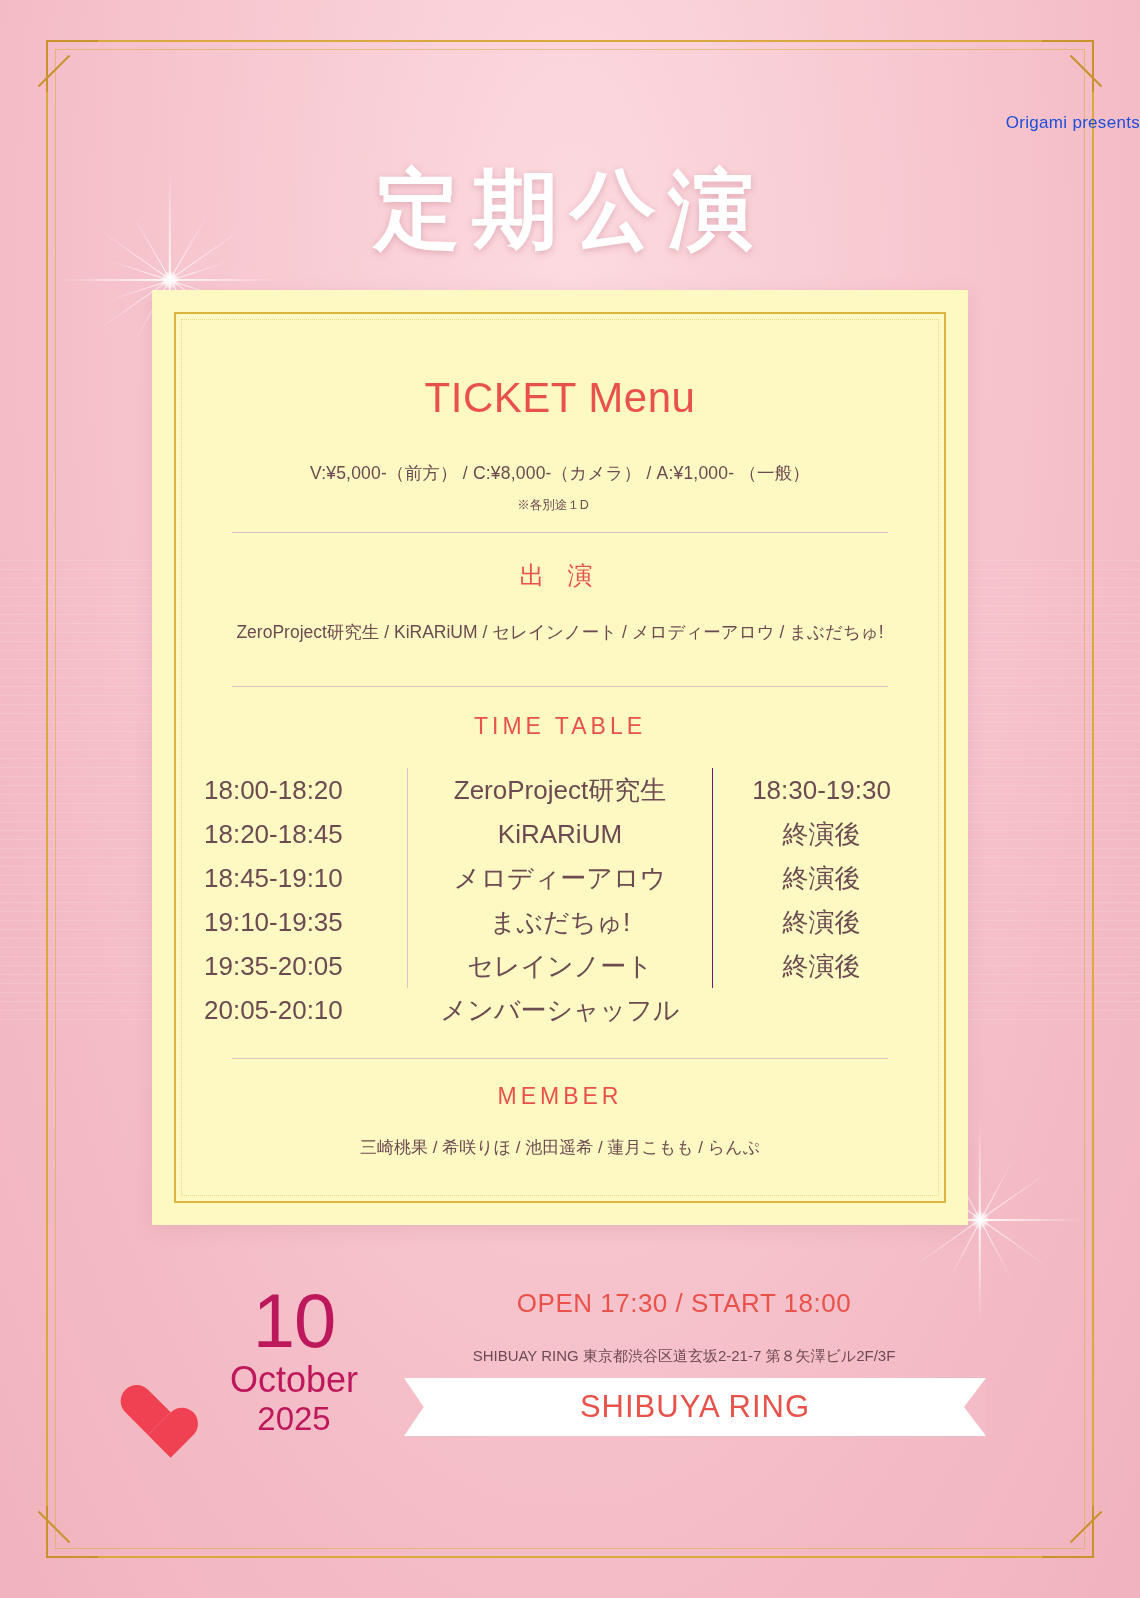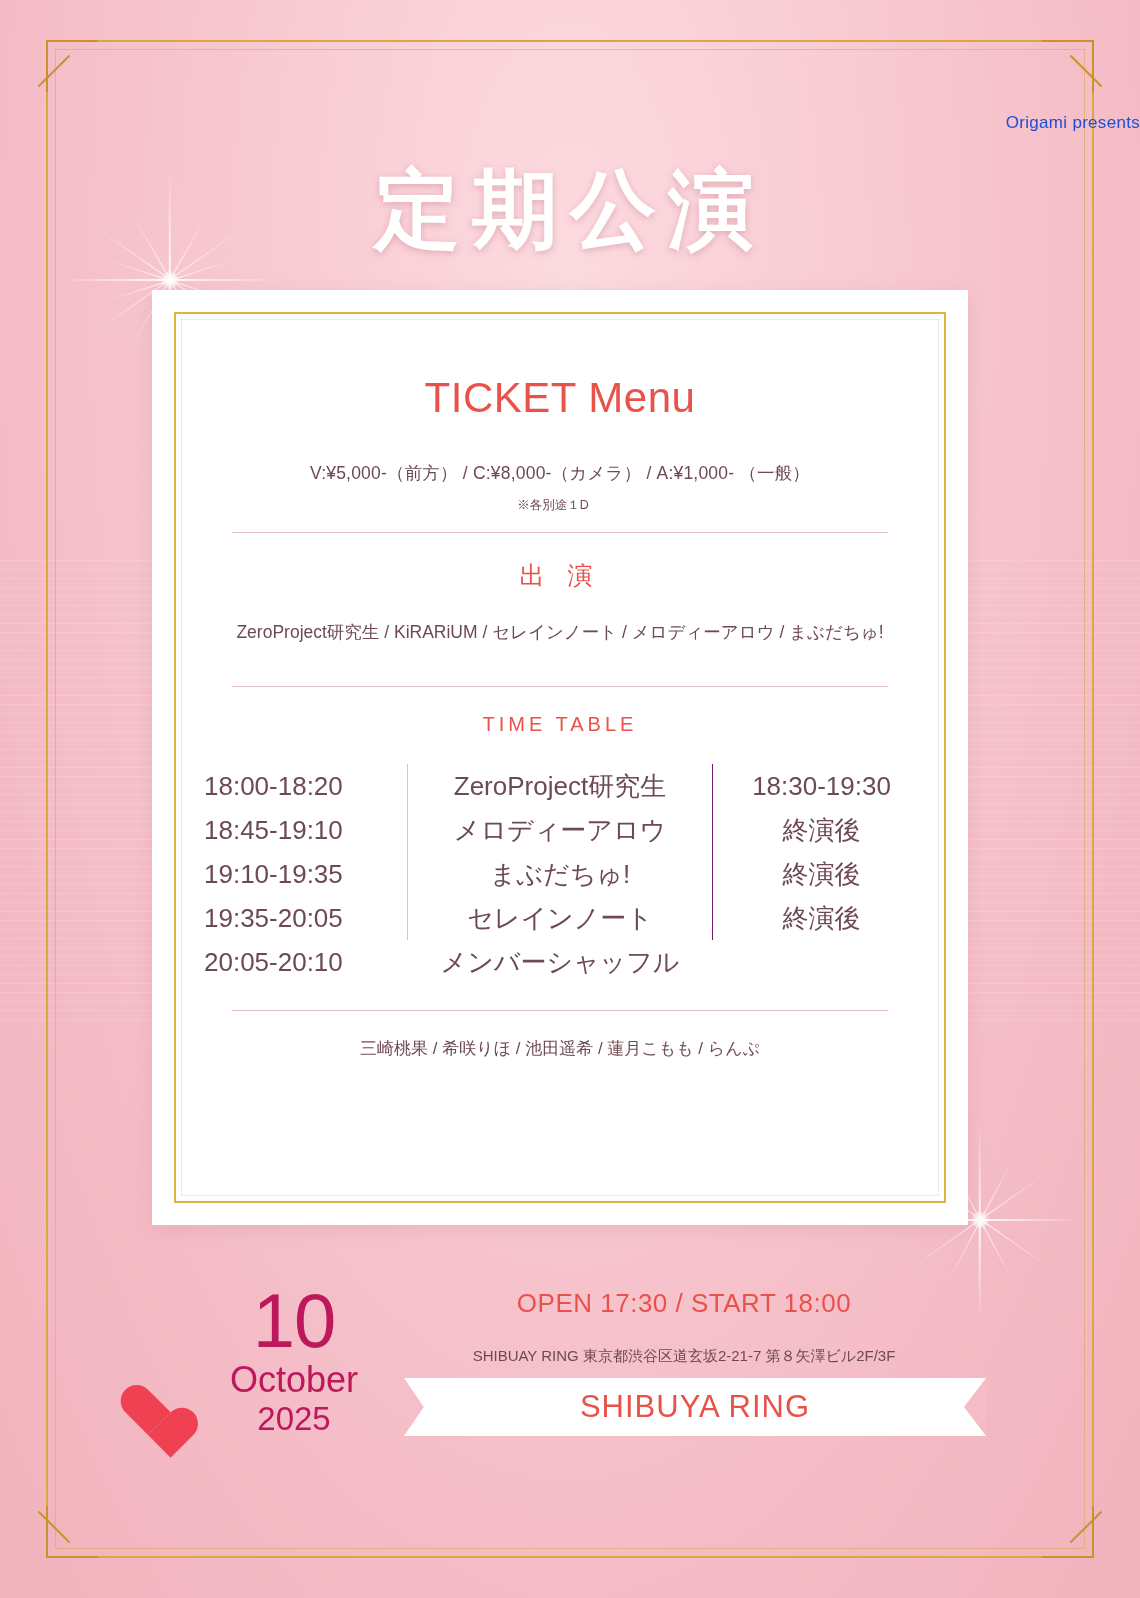--- a/index.html
+++ b/index.html
@@ -122,21 +122,21 @@
     text-shadow: 0 2px 7px rgba(196,120,135,0.45);
   }
 
   
   .card {
     position: absolute;
     left: 152px;
     top: 290px;
     width: 816px;
     height: 935px;
-    background: #ffffff;
+    background: #fef9c3;
     box-shadow: 0 4px 18px rgba(184,110,126,0.18);
   }
   .card-inner-border {
     position: absolute;
     left: 22px;
     top: 22px;
     right: 22px;
     bottom: 22px;
     border: 2px solid #ddb43f;
     box-sizing: border-box;
@@ -194,21 +194,21 @@
     margin-top: 26px;
     letter-spacing: 8px;
   }
   .cast-list {
     text-align: center;
     font-size: 17.5px;
     color: #6d4a51;
     margin-top: 28px;
   }
   .sec-time {
-    font-size: 20px;
+    font-size: 23px;
     margin-top: 26px;
   }
   .sec-member {
     font-size: 23px;
     margin-top: 24px;
   }
   .member-list {
     text-align: center;
     font-size: 17px;
     color: #6d4a51;
@@ -397,20 +397,25 @@
     <div class="section-heading sec-time">TIME TABLE</div>
 
     <table class="timetable">
       <tbody>
         <tr>
           <td class="tt-time">18:00-18:20</td>
           <td class="tt-act">ZeroProject研究生</td>
           <td class="tt-extra">18:30-19:30</td>
         </tr>
         <tr>
+          <td class="tt-time">18:20-18:45</td>
+          <td class="tt-act">KiRARiUM</td>
+          <td class="tt-extra">終演後</td>
+        </tr>
+        <tr>
           <td class="tt-time">18:45-19:10</td>
           <td class="tt-act">メロディーアロウ</td>
           <td class="tt-extra">終演後</td>
         </tr>
         <tr>
           <td class="tt-time">19:10-19:35</td>
           <td class="tt-act">まぶだちゅ!</td>
           <td class="tt-extra">終演後</td>
         </tr>
         <tr>
@@ -421,20 +426,21 @@
         <tr class="last">
           <td class="tt-time">20:05-20:10</td>
           <td class="tt-act">メンバーシャッフル</td>
           <td class="tt-extra"></td>
         </tr>
       </tbody>
     </table>
 
     <div class="divider" style="margin-top:26px;"></div>
 
+    <div class="section-heading sec-member">MEMBER</div>
     <div class="member-list">三崎桃果 / 希咲りほ / 池田遥希 / 蓮月こもも / らんぷ</div>
 
   </div>
 </div>
 
 <div class="heart"></div>
 
 <div class="date-block">
   <div class="date-day">10</div>
   <div class="date-month">October</div>

